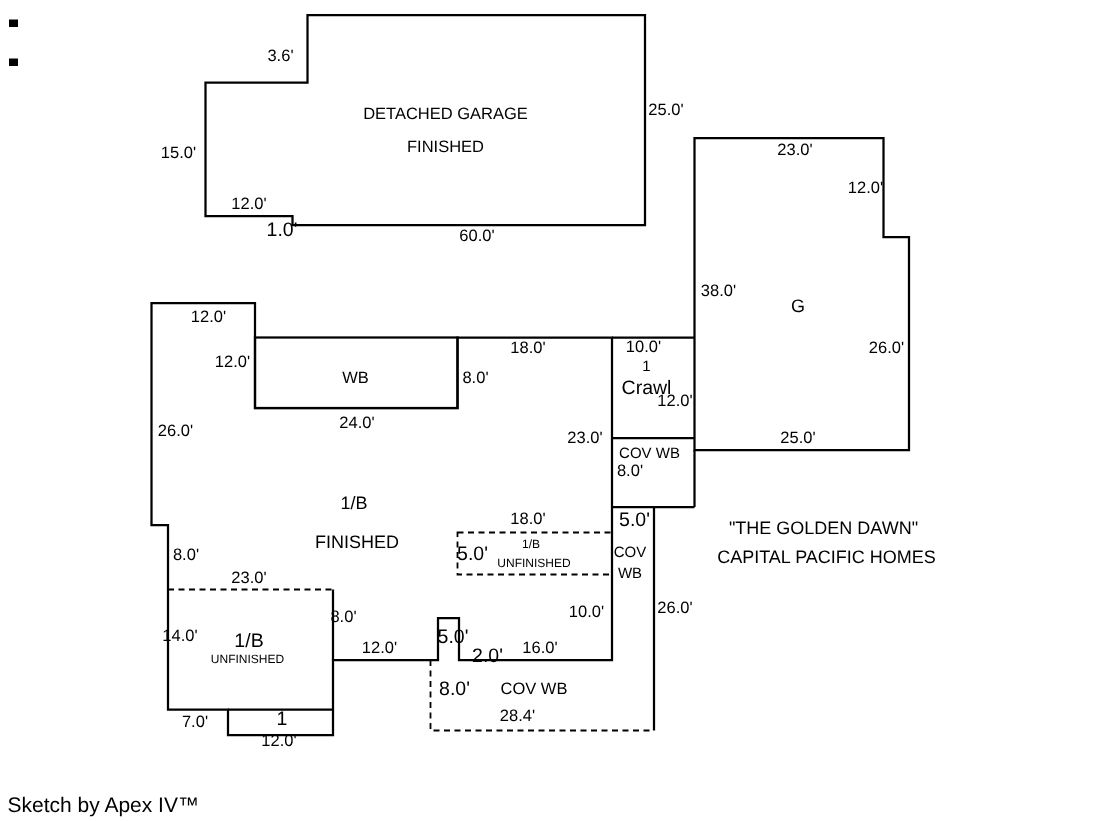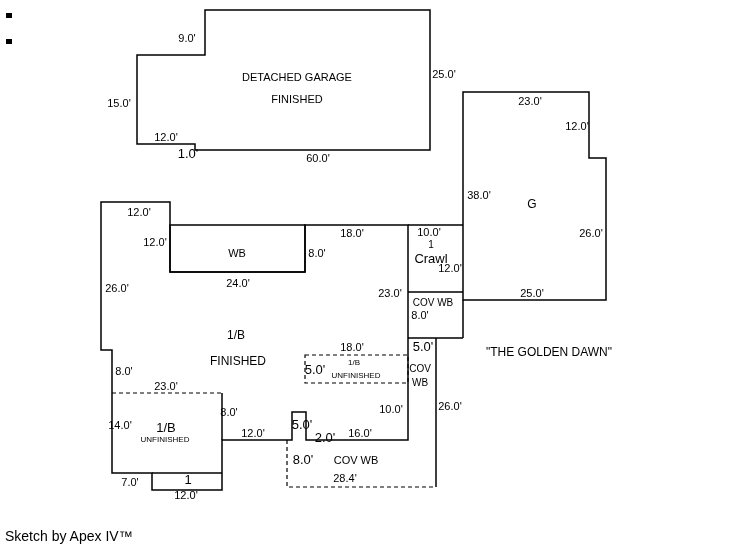--- a/index.html
+++ b/index.html
@@ -39,35 +39,36 @@
       <path d="M287,440 V487 H436"></path>
     </g>
     <g fill="#000" stroke="none">
       <rect x="6" y="13" width="6" height="5"></rect>
       <rect x="6" y="39" width="6" height="5"></rect>
     </g>
   </svg>
 
   <span class="lbl" style="left:297px;top:77px">DETACHED GARAGE</span>
   <span class="lbl" style="left:297px;top:99px">FINISHED</span>
-  <span class="lbl" style="left:187px;top:38px">9.0'</span>
+  <span class="lbl" style="left:187px;top:38px">3.6'</span>
   <span class="lbl" style="left:119px;top:103px">15.0'</span>
   <span class="lbl" style="left:166px;top:137px">12.0'</span>
   <span class="lbl s9" style="left:188px;top:153px">1.0'</span>
   <span class="lbl" style="left:318px;top:158px">60.0'</span>
   <span class="lbl" style="left:444px;top:74px">25.0'</span>
 
   <span class="lbl s12" style="left:532px;top:204px">G</span>
   <span class="lbl" style="left:530px;top:101px">23.0'</span>
   <span class="lbl" style="left:577px;top:126px">12.0'</span>
   <span class="lbl" style="left:591px;top:233px">26.0'</span>
   <span class="lbl" style="left:479px;top:195px">38.0'</span>
   <span class="lbl" style="left:532px;top:293px">25.0'</span>
 
   <span class="lbl s12" style="left:549px;top:352px">"THE GOLDEN DAWN"</span>
+  <span class="lbl s12" style="left:551px;top:371px">CAPITAL PACIFIC HOMES</span>
 
   <span class="lbl" style="left:237px;top:253px">WB</span>
   <span class="lbl" style="left:238px;top:283px">24.0'</span>
   <span class="lbl" style="left:317px;top:253px">8.0'</span>
 
   <span class="lbl" style="left:429px;top:232px">10.0'</span>
   <span class="lbl s10" style="left:431px;top:245px">1</span>
   <span class="lbl s9" style="left:431px;top:258px">Crawl</span>
   <span class="lbl" style="left:450px;top:268px">12.0'</span>
 

